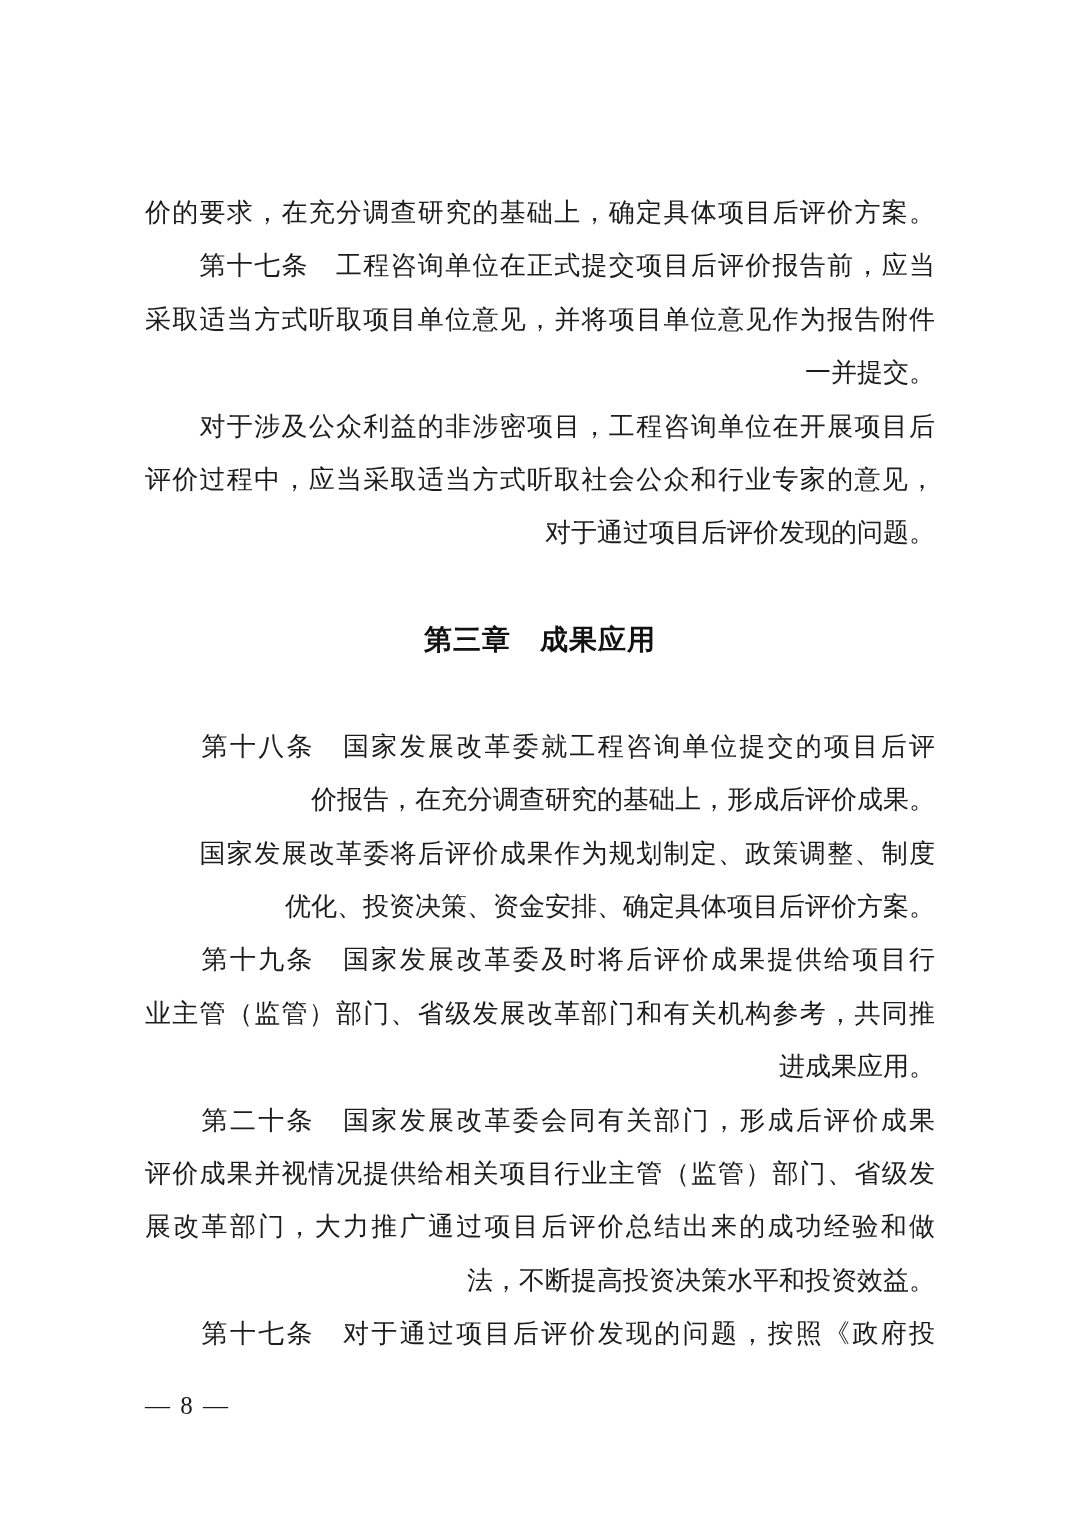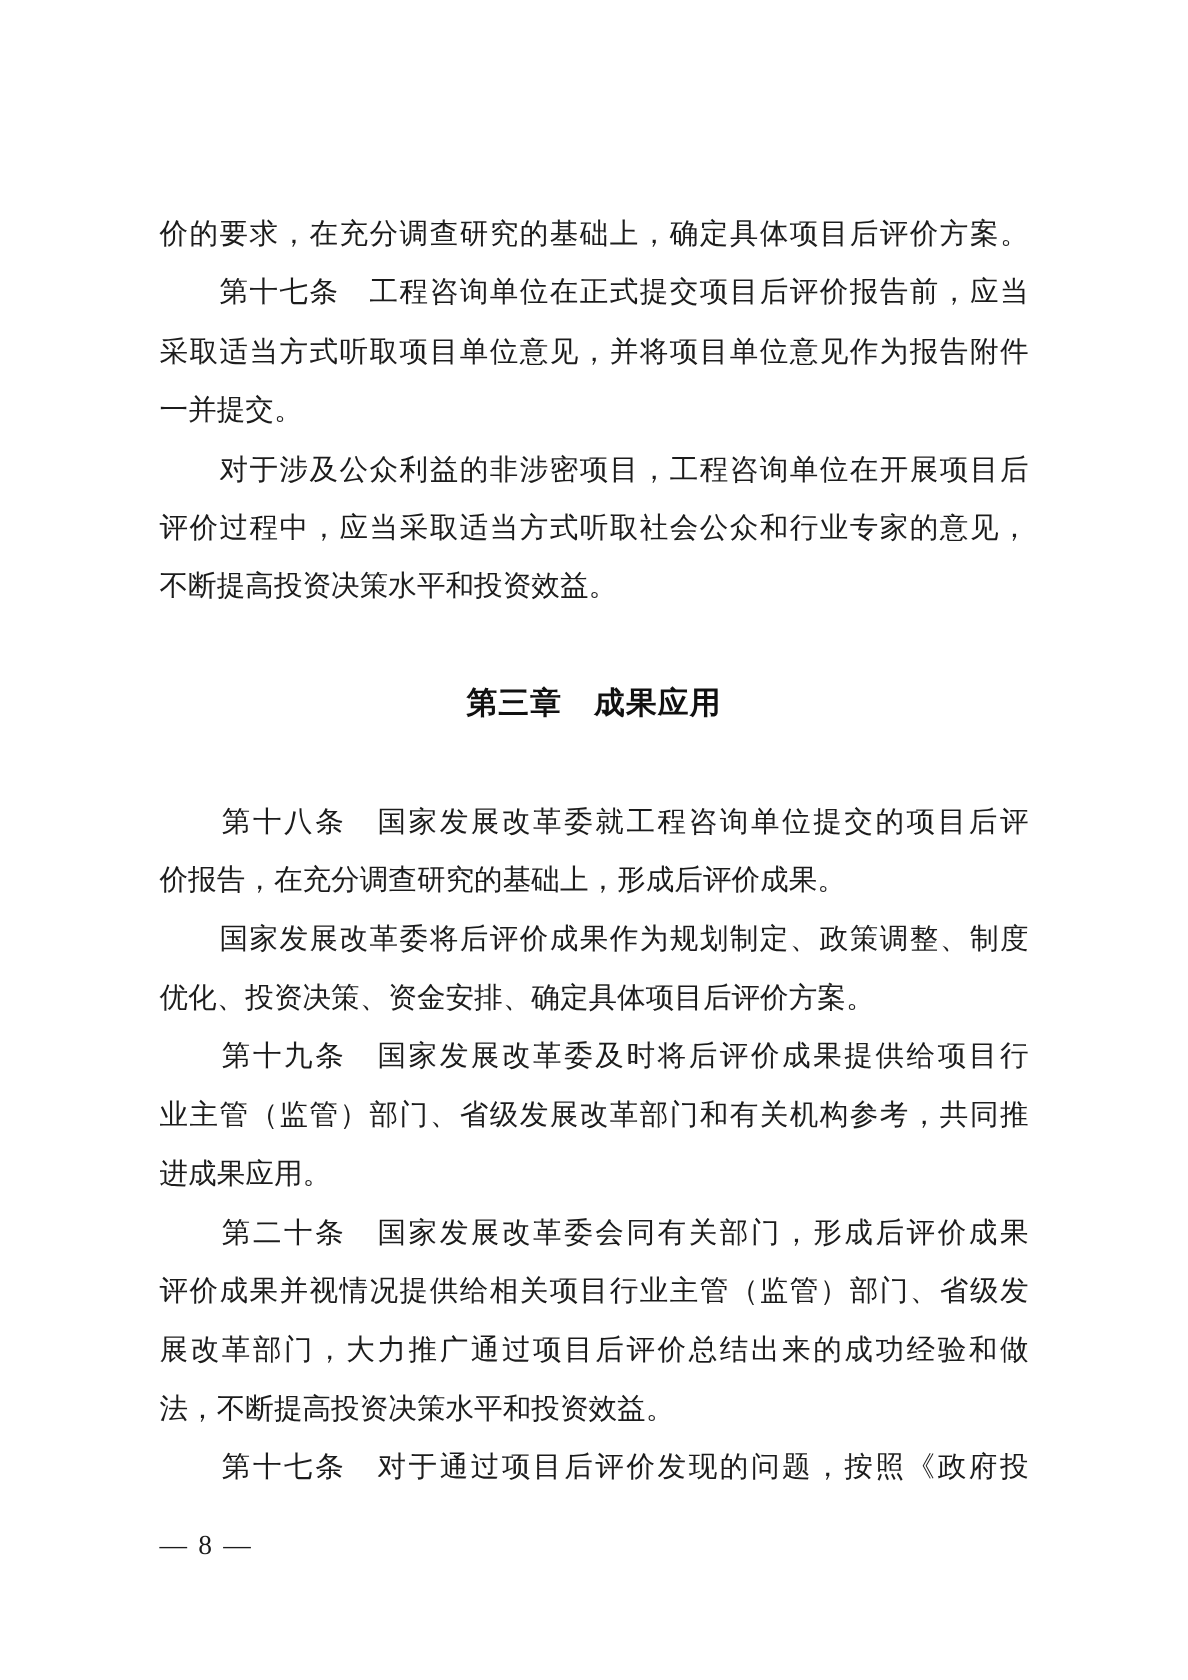--- a/index.html
+++ b/index.html
@@ -21,33 +21,33 @@
     position: absolute;
     left: 145px;
     top: 186px;
     width: 790px;
   }
   .line {
     height: 53.4px;
     line-height: 53.4px;
     font-size: 26px;
     white-space: nowrap;
-    text-align: left;
+    text-align: right;
   }
   .line.j {
     white-space: normal;
     text-align: justify;
     text-align-last: justify;
   }
   .chapter-heading {
     height: 53.4px;
     line-height: 53.4px;
     margin: 53.4px 0;
     text-align: center;
-    font-family: Liberation Serif, serif;
+    font-family: Liberation Sans, sans-serif;
     font-weight: bold;
     font-size: 28px;
     letter-spacing: 1px;
     color: #111111;
   }
   .page-footer {
     position: absolute;
     left: 145px;
     top: 1392px;
     font-size: 25px;
@@ -62,21 +62,21 @@
 <div class="page">
 
   <div class="text-block">
 
     <div class="line j">价的要求，在充分调查研究的基础上，确定具体项目后评价方案。</div>
     <div class="line j">　　第十七条　工程咨询单位在正式提交项目后评价报告前，应当</div>
     <div class="line j">采取适当方式听取项目单位意见，并将项目单位意见作为报告附件</div>
     <div class="line">一并提交。</div>
     <div class="line j">　　对于涉及公众利益的非涉密项目，工程咨询单位在开展项目后</div>
     <div class="line j">评价过程中，应当采取适当方式听取社会公众和行业专家的意见，</div>
-    <div class="line">不断提高投资决策水平和投资效益。</div>
+    <div class="line">对于通过项目后评价发现的问题。</div>
 
     <div class="chapter-heading">第三章　成果应用</div>
 
     <div class="line j">　　第十八条　国家发展改革委就工程咨询单位提交的项目后评</div>
     <div class="line">价报告，在充分调查研究的基础上，形成后评价成果。</div>
     <div class="line j">　　国家发展改革委将后评价成果作为规划制定、政策调整、制度</div>
     <div class="line">优化、投资决策、资金安排、确定具体项目后评价方案。</div>
     <div class="line j">　　第十九条　国家发展改革委及时将后评价成果提供给项目行</div>
     <div class="line j">业主管（监管）部门、省级发展改革部门和有关机构参考，共同推</div>
     <div class="line">进成果应用。</div>

